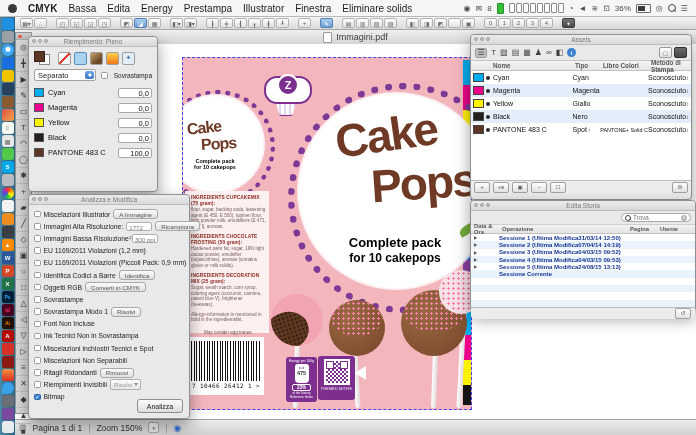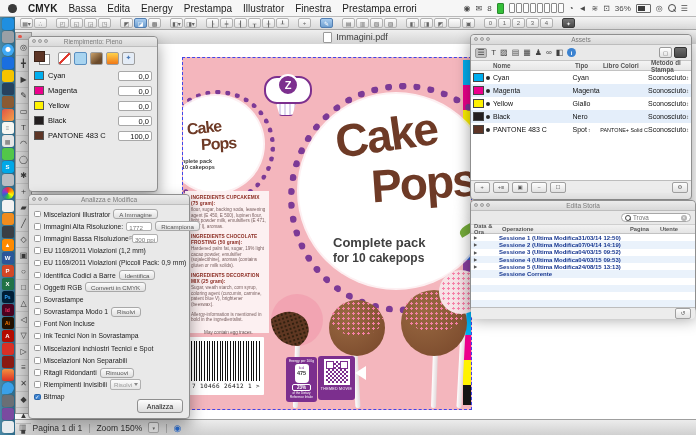--- a/index.html
+++ b/index.html
@@ -52,21 +52,21 @@
   
   .page{position:absolute;left:167px;top:13px;width:288px;height:351px;background:#f4b6bd;border:1px dashed #4245e8;overflow:hidden;box-sizing:content-box;}
   .colorbar{position:absolute;left:280px;top:2px;width:8px;height:345px;background:linear-gradient(180deg,#00aeef 0 25px,#ec008c 25px 50px,#fff200 50px 75px,#141414 75px 100px,#5d3526 100px 125px,#e03a2f 125px 150px,#3fae49 150px 175px,#2b5fd0 175px 200px,#8a3fa0 200px 225px,#f08c1e 225px 250px,#00aeef 250px 275px,#ec008c 275px 300px,#fff200 300px 325px,#141414 325px 345px);}
   .ring{position:absolute;border:7px dotted #7c3a96;border-radius:50%;}
   .whitecirc{position:absolute;background:#fff;border-radius:50%;box-shadow:0 0 0 2px rgba(255,255,255,.8);}
   .mini-ring{left:-22px;top:32px;width:104px;height:104px;border-width:5px;}
   .mini-circ{left:-16px;top:38px;width:96px;height:96px;}
   .brand{position:absolute;font-weight:bold;color:#6e3a26;letter-spacing:-1px;line-height:1;}
   .mini-b1{left:4px;top:62px;font-size:16px;transform:rotate(-6deg);}
   .mini-b2{left:18px;top:78px;font-size:16px;transform:rotate(-3deg);}
-  .grtag{position:absolute;color:#404040;font-weight:bold;text-align:left;line-height:1.15;}
+  .grtag{position:absolute;color:#000000;font-weight:bold;text-align:center;line-height:1.15;}
   .mini-t{left:-10px;top:100px;width:84px;font-size:5.5px;}
   .big-ring{left:105px;top:25px;width:216px;height:216px;}
   .big-circ{left:116px;top:36px;width:194px;height:194px;}
   .big-b1{left:152px;top:54px;font-size:46px;transform:rotate(-8deg);letter-spacing:-2px;}
   .big-b2{left:188px;top:102px;font-size:46px;transform:rotate(-4deg);letter-spacing:-2px;}
   .big-t1{left:150px;top:178px;width:124px;font-size:13px;}
   .big-t2{left:150px;top:194px;width:124px;font-size:12px;}
   .leaf{position:absolute;left:276px;top:168px;width:14px;height:9px;background:#76ad3b;border-radius:60% 5% 60% 5%;transform:rotate(-30deg);}
   
   .cupcake{position:absolute;left:80px;top:16px;width:48px;height:48px;}
@@ -205,21 +205,21 @@
 
   <div class="menubar">
     <span class="apple"></span>
     <span class="mi app">CMYK</span>
     <span class="mi">Bassa</span>
     <span class="mi">Edita</span>
     <span class="mi">Energy</span>
     <span class="mi">Prestampa</span>
     <span class="mi">Illustrator</span>
     <span class="mi">Finestra</span>
-    <span class="mi">Prestampa errori</span>
+    <span class="mi">Eliminare solids</span>
     <span class="mstat">
       <span>◉</span>
       <span>✉</span>
       <span>8</span>
       <span class="greenb"></span>
       <span class="apprects">
           <i></i>
           <i></i>
           <i></i>
           <i></i>
@@ -470,20 +470,31 @@
       <span class="fstroke">
           <span class="bk"></span>
           <span class="fr"></span>
         </span>
       <span class="fmode fm-none"></span>
       <span class="fmode fm-solid"></span>
       <span class="fmode fm-img"></span>
       <span class="fmode fm-grad"></span>
       <span class="fmode fm-pat">✦</span>
     </div>
+    <div class="fp-row2">
+      <span class="fselect">
+        <span>Separato</span>
+        <span class="fsel-step">
+            <i class="up"></i>
+            <i class="dn"></i>
+          </span>
+      </span>
+      <span class="cb" style="margin-left:auto;"></span>
+      <span class="fp-ov">Sovrastampa</span>
+    </div>
     <div class="chrow">
       <span class="chsw" style="background: rgb(0, 174, 239);"></span>
       <span class="chname">Cyan</span>
       <span class="chval">0,0</span>
     </div>
     <div class="chrow">
       <span class="chsw" style="background: rgb(236, 0, 140);"></span>
       <span class="chname">Magenta</span>
       <span class="chval">0,0</span>
     </div>

